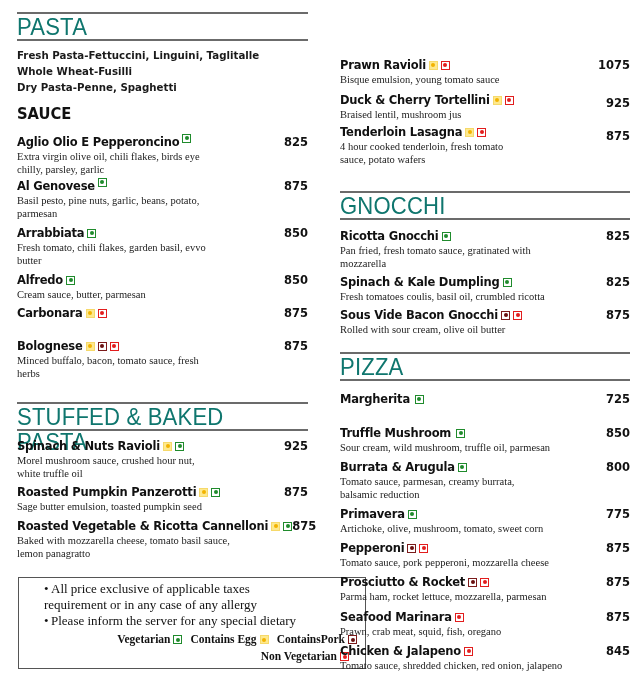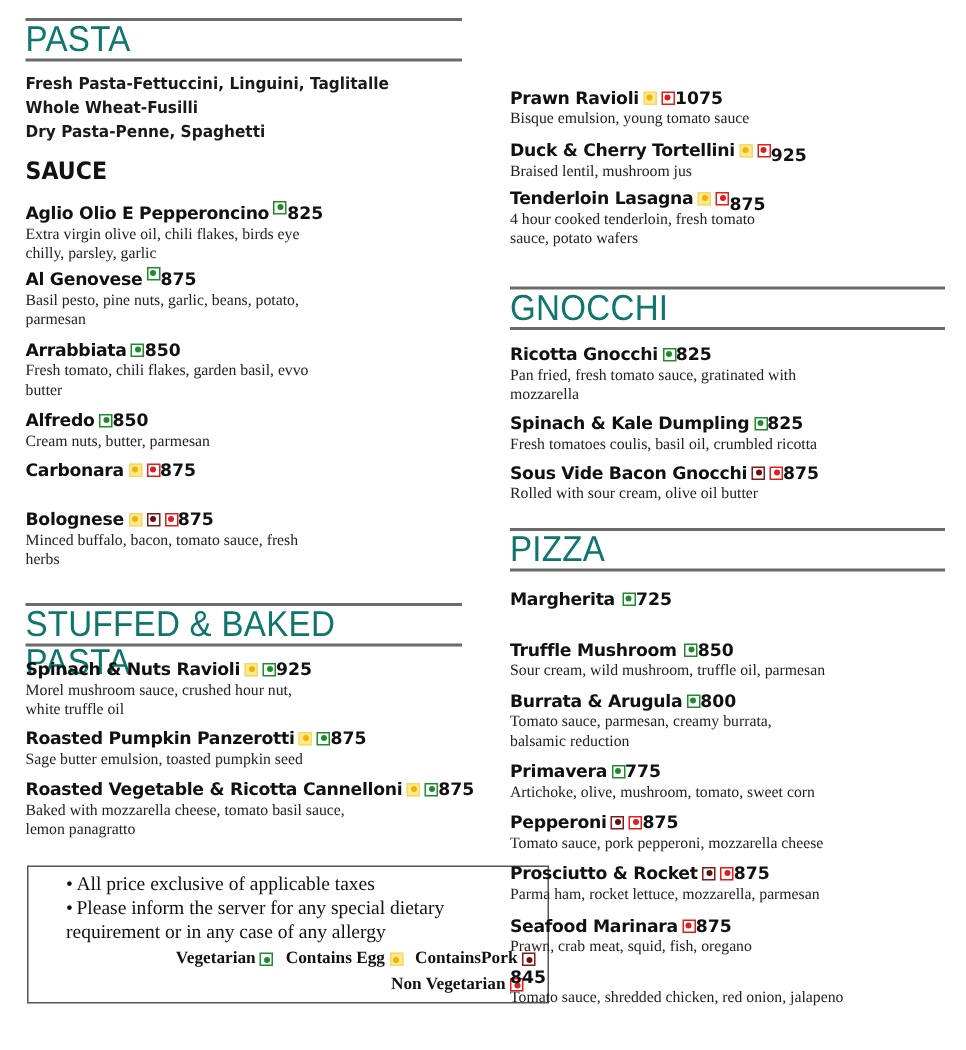--- a/index.html
+++ b/index.html
@@ -19,21 +19,21 @@
       transform-origin: left;
     }
     .section-head span { display: inline-block; transform: scaleX(0.92); transform-origin: left; }
 
     .intro { position: absolute; left: 0; font-family: "DejaVu Sans", sans-serif; font-weight: bold; font-size: 11px; line-height: 16px; color: #1a1a1a; }
     .intro div { transform: scaleX(0.93); transform-origin: left; white-space: nowrap; }
 
     .sub-head { position: absolute; left: 0; font-family: "DejaVu Sans", sans-serif; font-weight: bold; font-size: 16px; color: #111; transform: scaleX(0.92); transform-origin: left; }
 
     .item { position: absolute; left: 0; right: 0; }
-    .item .row { display: flex; align-items: center; height: 16px; }
+    .item .row { display: flex; align-items: center; justify-content: space-between; height: 16px; }
     .item .name-wrap { display: flex; align-items: center; white-space: nowrap; }
     .item .name { font-family: "DejaVu Sans", sans-serif; font-weight: bold; font-size: 11.5px; color: #111; letter-spacing: -0.2px; }
     .item .price { font-family: "DejaVu Sans", sans-serif; font-weight: bold; font-size: 11.5px; color: #111; }
     .item .desc { font-family: "Liberation Serif", serif; font-size: 10.5px; line-height: 13px; color: #222; max-width: 200px; margin-top: 0px; }
     .item .desc.wide { max-width: 290px; }
     .item .icons { display: inline-flex; gap: 3px; margin-left: 3px; }
     .item .icons.sup { position: relative; top: -4px; }
 
     .mark {
       display: inline-block; width: 9px; height: 9px; position: relative; box-sizing: border-box;
@@ -116,21 +116,21 @@
   <div class="item" style="top:272px;">
     <div class="row">
         <div class="name-wrap">
           <span class="name">Alfredo</span>
           <span class="icons">
             <span class="mark veg"></span>
           </span>
         </div>
         <span class="price">850</span>
       </div>
-    <div class="desc">Cream nuts, butter, parmesan</div>
+    <div class="desc">Cream sauce, butter, parmesan</div>
   </div>
   <div class="item" style="top:305px;">
     <div class="row">
         <div class="name-wrap">
           <span class="name">Carbonara</span>
           <span class="icons">
             <span class="mark egg"></span>
             <span class="mark nonveg"></span>
           </span>
         </div>
@@ -190,22 +190,22 @@
           </span>
         </div>
         <span class="price">875</span>
       </div>
     <div class="desc" style="max-width:240px;">Baked with mozzarella cheese, tomato basil sauce, lemon panagratto</div>
   </div>
 </div>
 
 <div class="legend-box">
   <div class="note"><span class="bullet">•</span><span>All price exclusive of applicable taxes</span></div>
+  <div class="note cont">requirement or in any case of any allergy</div>
   <div class="note"><span class="bullet">•</span><span>Please inform the server for any special dietary</span></div>
-  <div class="note cont">requirement or in any case of any allergy</div>
   <div class="keys">
     <span class="key">
         <span>Vegetarian</span>
         <span class="mark veg"></span>
       </span><span class="key">
         <span>Contains Egg</span>
         <span class="mark egg"></span>
       </span><span class="key" style="margin-right:0">
         <span>ContainsPork</span>
         <span class="mark pork"></span>
@@ -380,17 +380,23 @@
           <span class="icons">
             <span class="mark nonveg"></span>
           </span>
         </div>
         <span class="price">875</span>
       </div>
     <div class="desc wide">Prawn, crab meat, squid, fish, oregano</div>
   </div>
   <div class="item" style="top:643px;">
     <div class="row">
+        <div class="name-wrap">
+          <span class="name">Chicken &amp; Jalapeno</span>
+          <span class="icons">
+            <span class="mark nonveg"></span>
+          </span>
+        </div>
         <span class="price">845</span>
       </div>
     <div class="desc wide">Tomato sauce, shredded chicken, red onion, jalapeno</div>
   </div>
 </div>
 
 </body></html>

